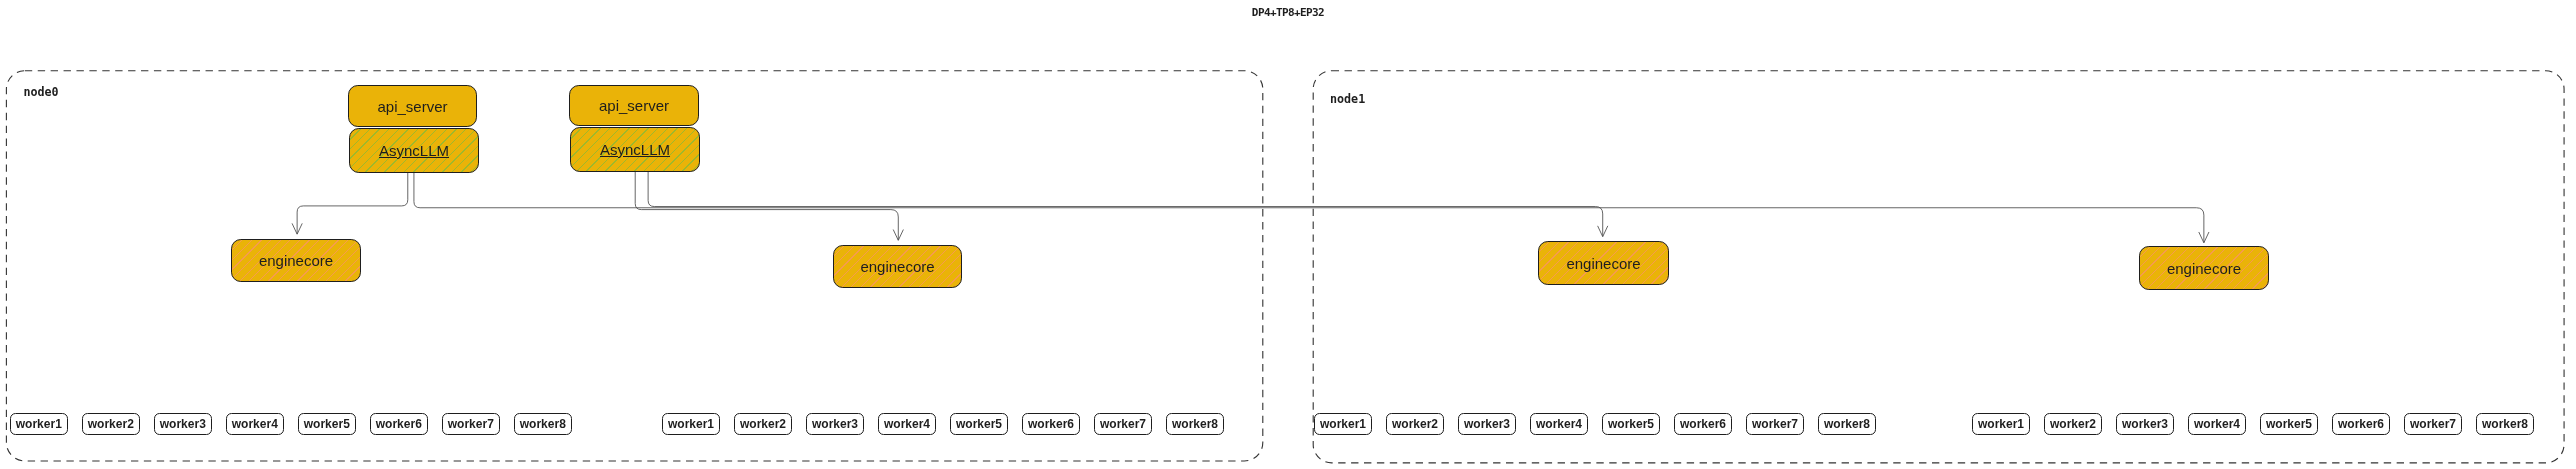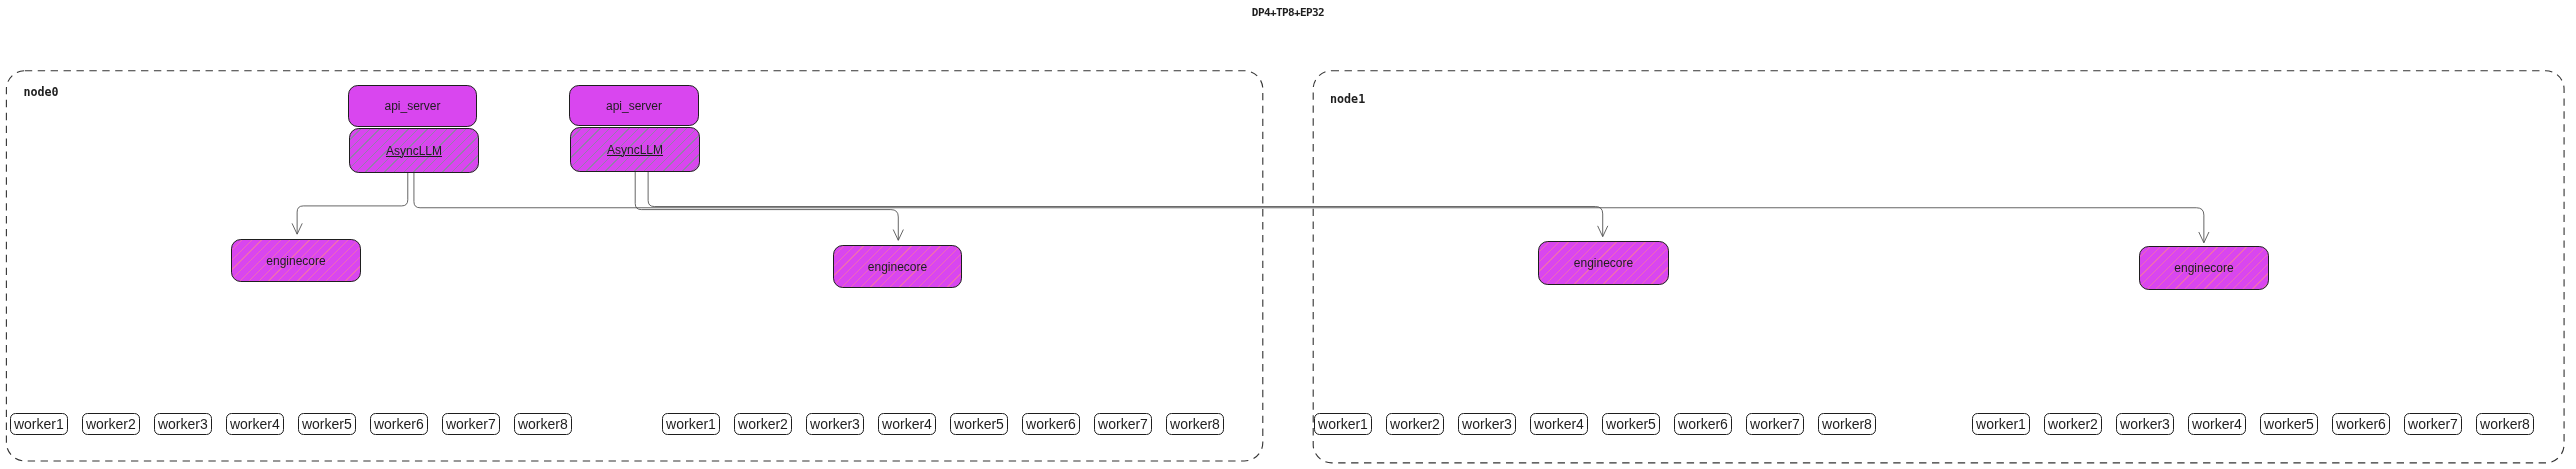--- a/index.html
+++ b/index.html
@@ -37,25 +37,25 @@
     font-family: "DejaVu Sans Mono", monospace;
     font-size: 11.7px;
     font-weight: 600;
     z-index: 3;
   }
   .box {
     position: absolute;
     box-sizing: border-box;
     border: 1.2px solid #1e1e1e;
     border-radius: 9.8px;
-    background-color: #d946ef;
+    background-color: #eab308;
     display: flex;
     align-items: center;
     justify-content: center;
-    font-size: 12px;
+    font-size: 15px;
     z-index: 2;
   }
   .hatch-green {
     background-image: repeating-linear-gradient(135deg,
       rgba(64, 192, 87, 0.45) 0px, rgba(64, 192, 87, 0.45) 1px,
       transparent 1px, transparent 6.8px);
     text-decoration: underline;
   }
   .hatch-red {
     background-image: repeating-linear-gradient(135deg,
@@ -72,22 +72,23 @@
   .worker {
     box-sizing: border-box;
     width: 58px;
     height: 21.5px;
     border: 1.2px solid #1e1e1e;
     border-radius: 5.5px;
     background: #ffffff;
     display: flex;
     align-items: center;
     justify-content: center;
-    font-size: 14px;
+    font-size: 12px;
     flex: 0 0 auto;
+    font-weight: bold;
   }
   
   .api1  { left: 348px;  top: 85px; width: 129px; height: 42px; }
   .llm1  { left: 349px;  top: 128px; width: 130px; height: 45px; }
   .api2  { left: 569px;  top: 85px; width: 130px; height: 41px; }
   .llm2  { left: 570px;  top: 127px; width: 130px; height: 45px; }
   .ec1   { left: 231px;  top: 239px; width: 130px; height: 43px; }
   .ec2   { left: 833px; top: 245px; width: 129px; height: 43px; }
   .ec3   { left: 1538px; top: 241px; width: 131px; height: 44px; }
   .ec4   { left: 2139px; top: 246px; width: 130px; height: 44px; }

